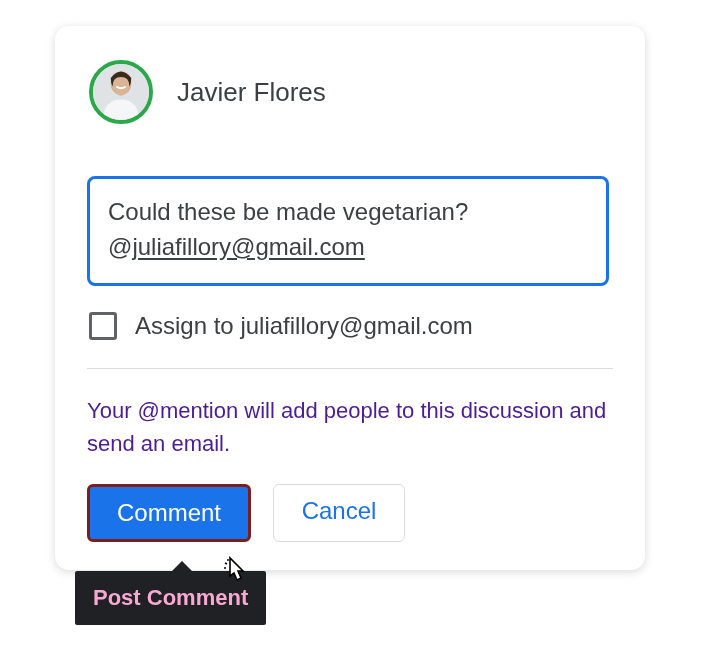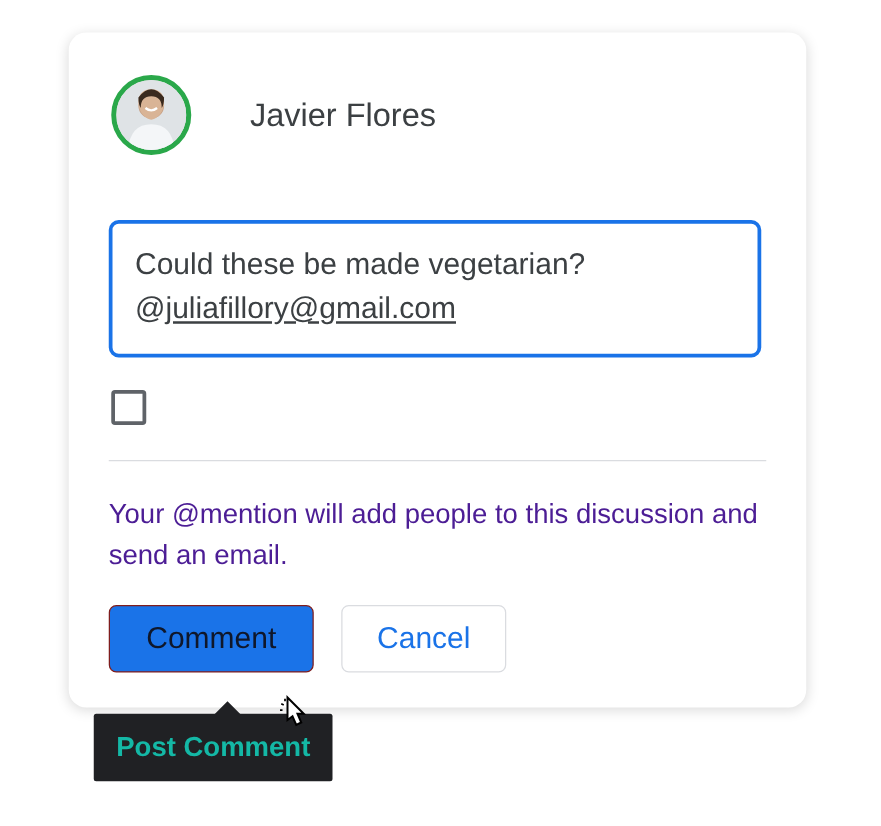--- a/index.html
+++ b/index.html
@@ -38,21 +38,20 @@
     display: flex;
     align-items: center;
     justify-content: center;
     background: #e8e8e8;
   }
   .avatar-ring svg { width: 60px; height: 60px; display:block; }
   .user-name {
     font-size: 26px;
     color: #3c4043;
     font-weight: 500;
-    margin-left: 23px;
   }
   .comment-input {
     margin-top: 34px;
     width: calc(100% - 4px);
     border: 3px solid #1a73e8;
     border-radius: 8px;
     padding: 16px 8px 18px 18px;
     font-size: 24px;
     line-height: 1.45;
     color: #3c4043;
@@ -102,35 +101,35 @@
     font-size: 24px;
     font-weight: 500;
     padding: 12px 0;
     border-radius: 6px;
     cursor: pointer;
     text-align: center;
     width: 164px;
   }
   .btn-primary {
     background: #1a73e8;
-    color: #0f172a;
-    border: 1px solid #7f1d1d;
+    color: #ffffff;
+    border: 3px solid #7f1d1d;
   }
   .btn-secondary {
     background: #fff;
     color: #1a73e8;
     border: 1.5px solid #dadce0;
     width: 132px;
   }
   .tooltip {
     position: absolute;
     left: 75px;
     top: 571px;
     background: #202124;
-    color: #14b8a6;
+    color: #f9a8d4;
     font-size: 22px;
     font-weight: 600;
     padding: 14px 18px;
     border-radius: 2px;
   }
   .tooltip::before {
     content: "";
     position: absolute;
     top: -10px;
     left: 96px;
@@ -165,20 +164,21 @@
     <div class="user-name">Javier Flores</div>
   </div>
 
   <div class="comment-input">
     <span>Could these be made vegetarian?</span><br>
     <span>@</span><span class="mention">juliafillory@gmail.com</span>
   </div>
 
   <div class="assign-row">
     <div class="checkbox"></div>
+    <div class="assign-label">Assign to juliafillory@gmail.com</div>
   </div>
 
   <hr class="divider">
 
   <div class="help-text">Your @mention will add people to this discussion and send an email.</div>
 
   <div class="button-row">
     <div class="btn btn-primary">Comment</div>
     <div class="btn btn-secondary">Cancel</div>
   </div>

